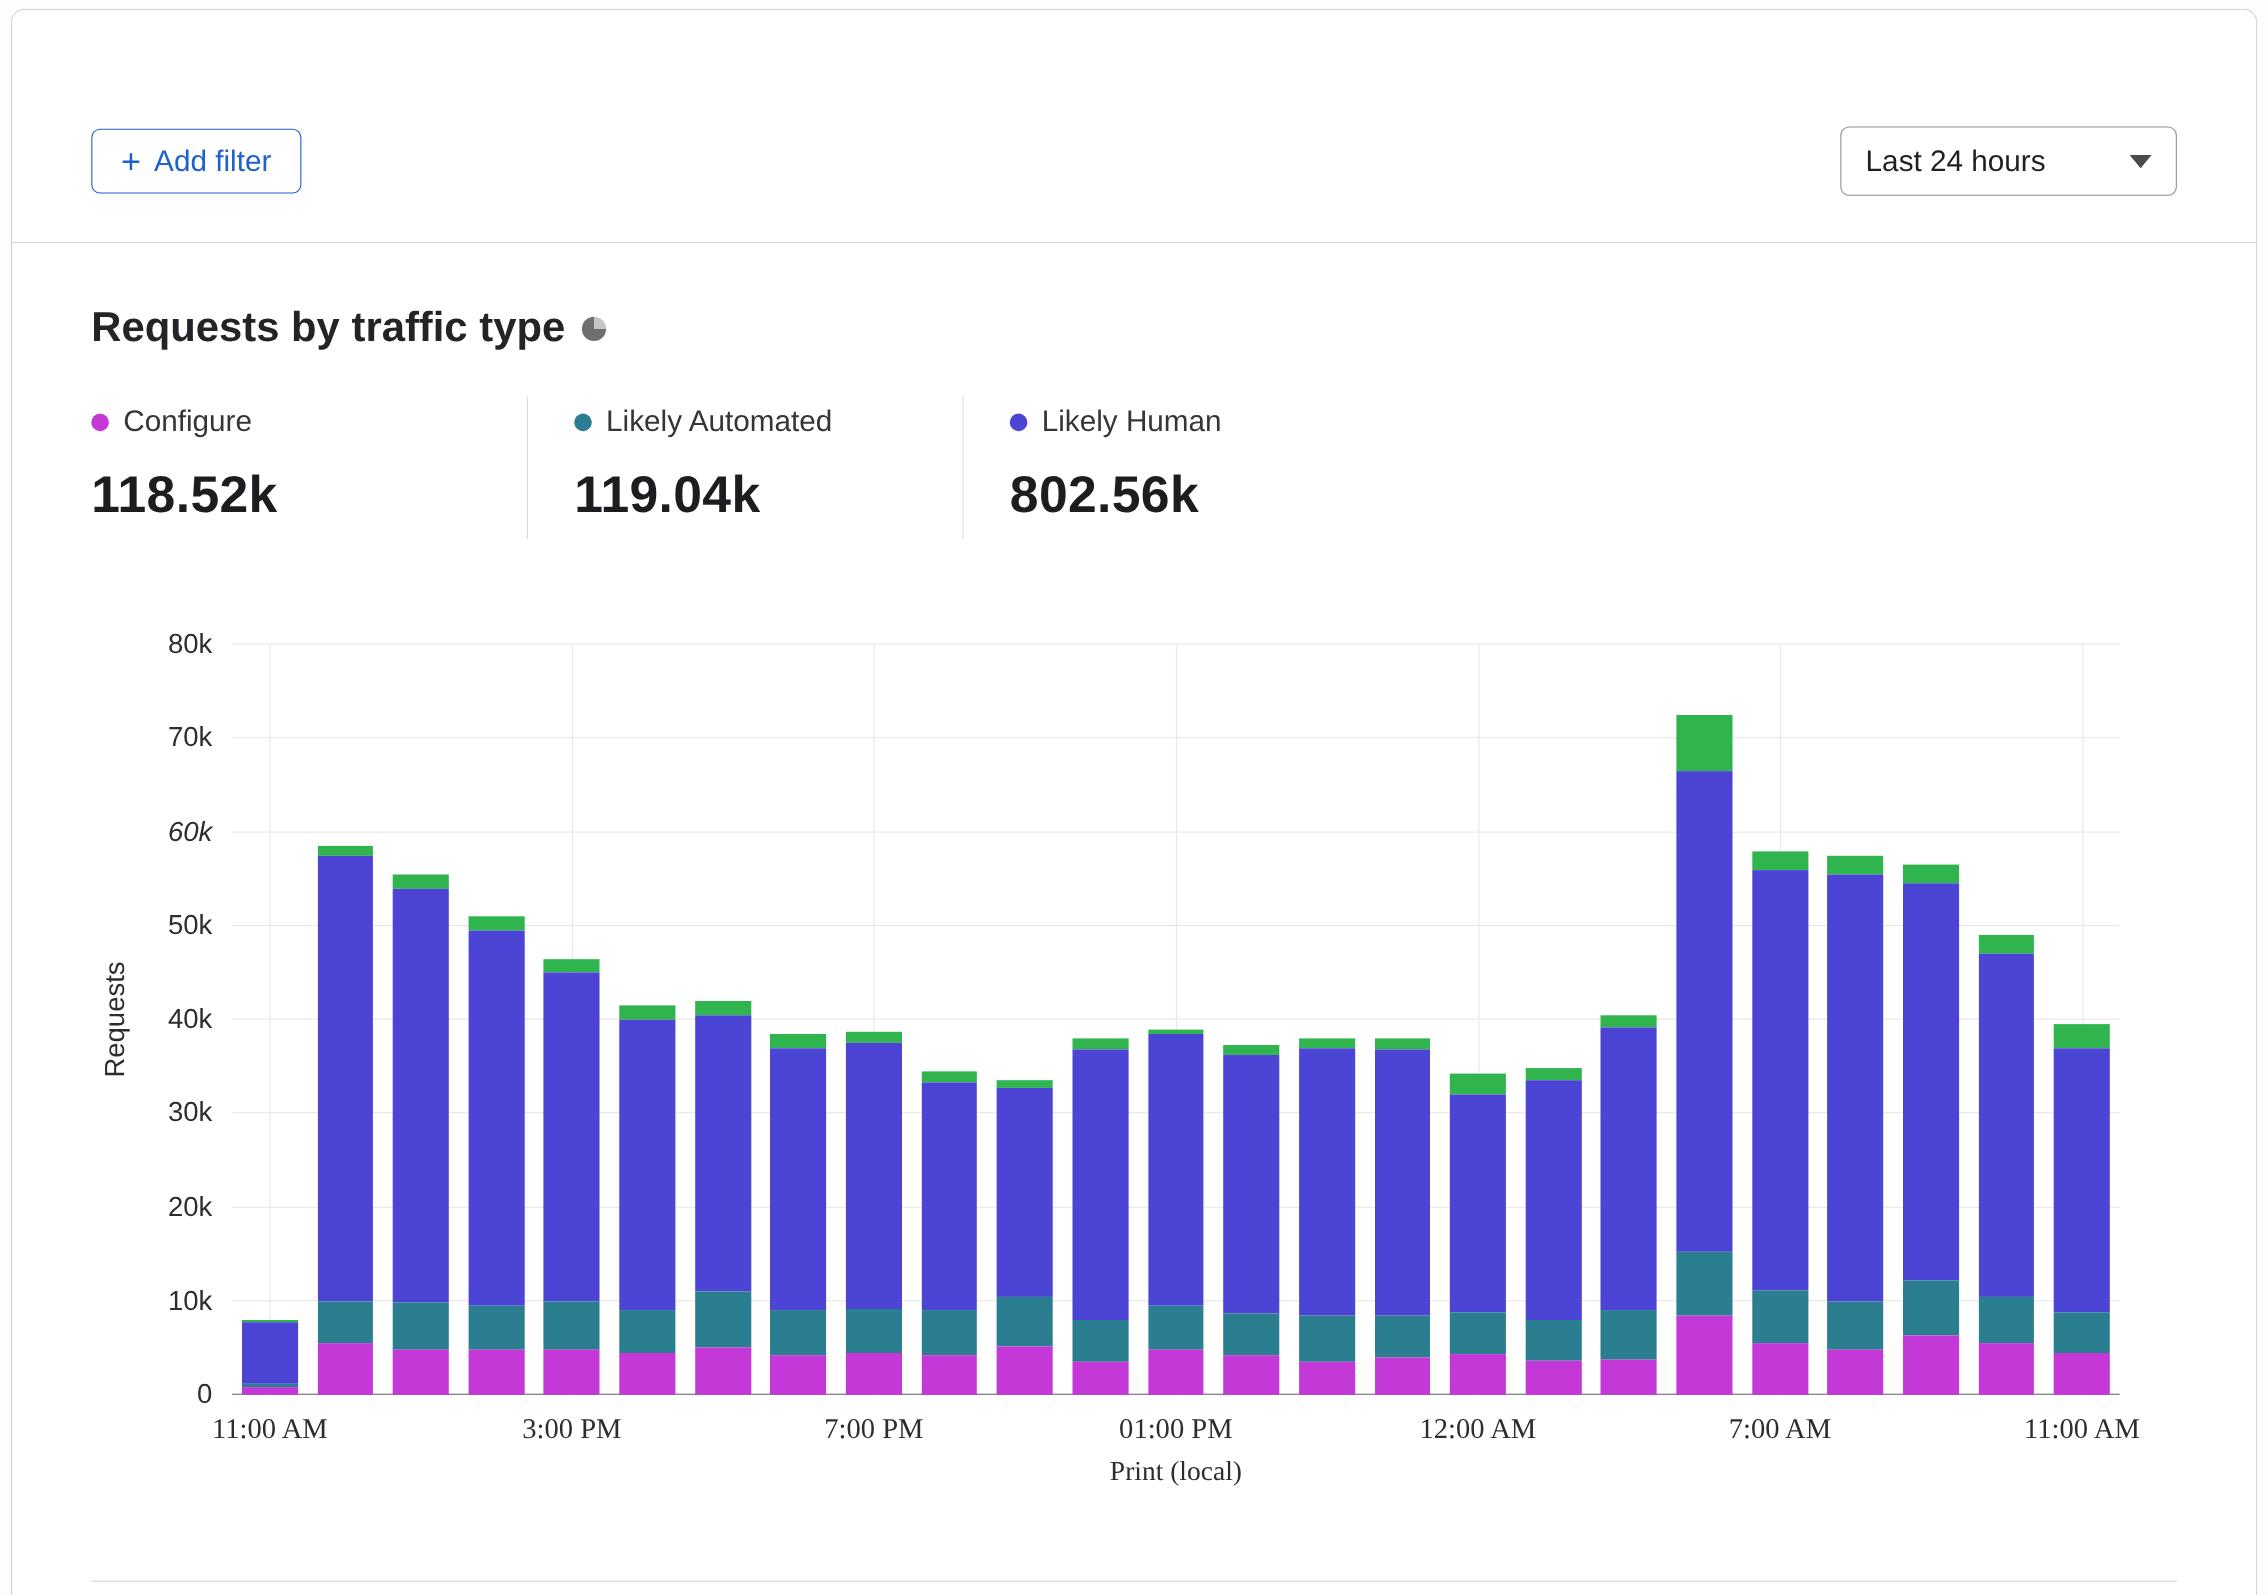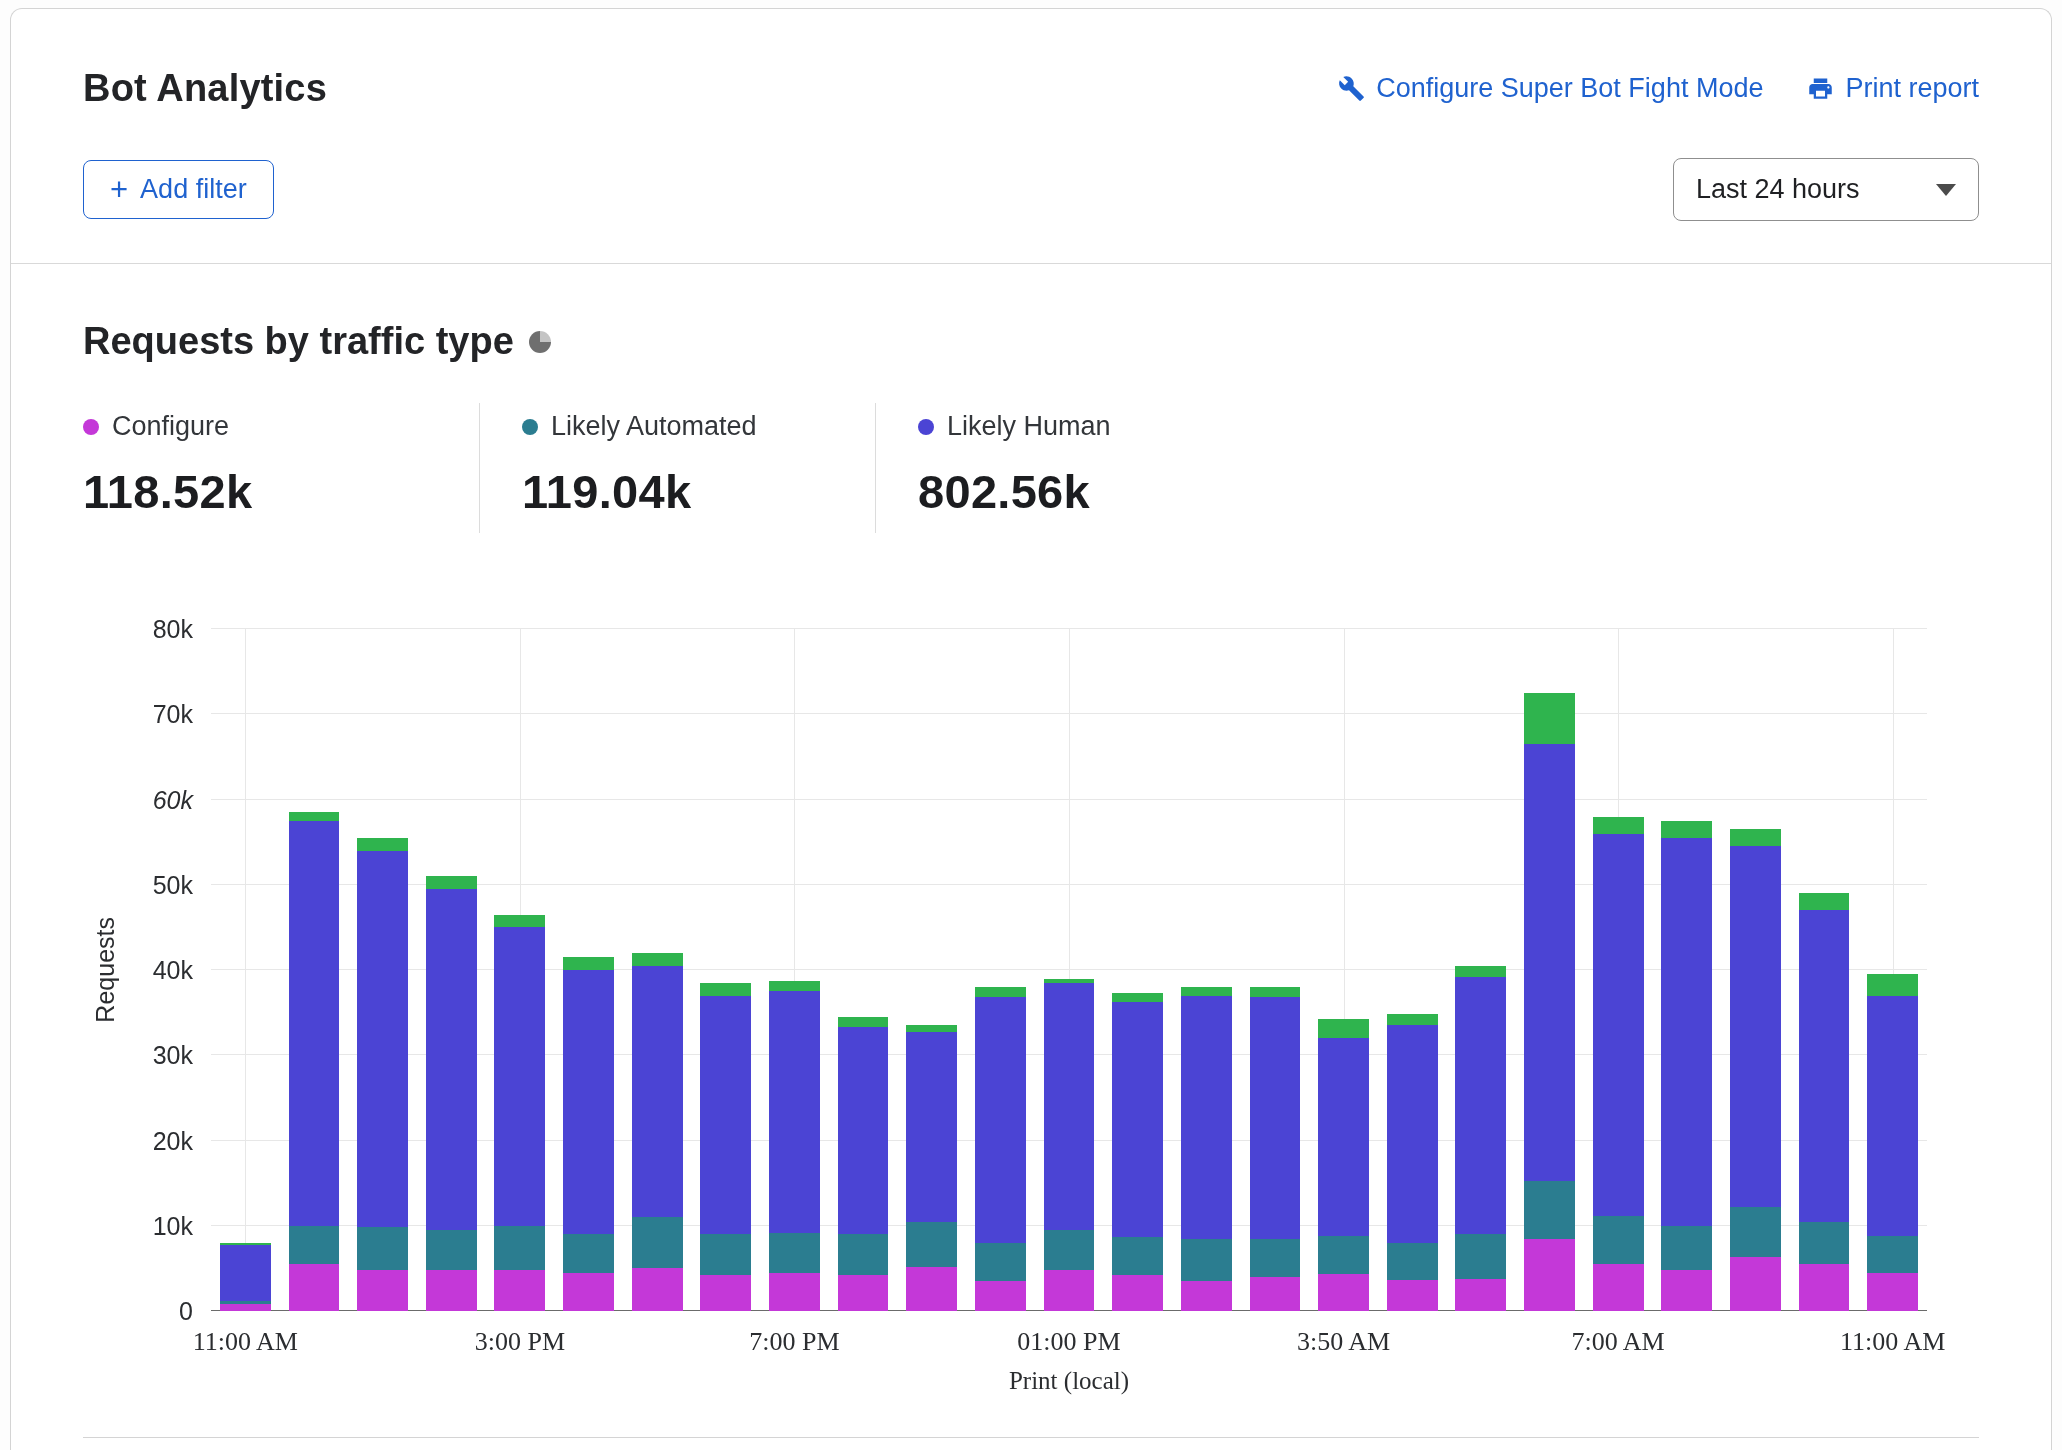--- a/index.html
+++ b/index.html
@@ -92,41 +92,20 @@
 
   .next-section-divider { margin-top: auto; height: 13px; border-top: 1px solid #d4d4d4; }
 </style>
 </head>
 <body>
 
 <div class="page">
   <div class="card">
 
     <div class="card-header">
-      <div class="header-row">
-        <h1 class="page-title">Bot Analytics</h1>
-        <div class="header-links">
-          <a class="hlink" style="color: rgb(31, 98, 207);">
-            <span style="display:inline-flex">
-              <svg viewBox="0 0 24 24" fill="currentColor">
-                  <path d="M22.7 19l-9.1-9.1c.9-2.3.4-5-1.5-6.9-2-2-5-2.4-7.4-1.3L9 6 6 9 1.6 4.7C.4 7.1.9 10.1 2.9 12.1c1.9 1.9 4.6 2.4 6.9 1.5l9.1 9.1c.4.4 1 .4 1.4 0l2.3-2.3c.5-.4.5-1.1.1-1.4z"></path>
-                </svg>
-            </span>
-            <span>Configure Super Bot Fight Mode</span>
-          </a>
-          <a class="hlink" style="color: rgb(31, 98, 207);">
-            <span style="display:inline-flex">
-              <svg viewBox="0 0 24 24" fill="currentColor">
-                  <path d="M19 8H5c-1.66 0-3 1.34-3 3v6h4v4h12v-4h4v-6c0-1.66-1.34-3-3-3zm-3 11H8v-5h8v5zm3-7c-.55 0-1-.45-1-1s.45-1 1-1 1 .45 1 1-.45 1-1 1zm-1-9H6v4h12V3z"></path>
-                </svg>
-            </span>
-            <span>Print report</span>
-          </a>
-        </div>
-      </div>
 
       <div class="filter-row">
         <button class="add-filter" style="color: rgb(31, 98, 207); border-color: rgb(31, 98, 207);">
           <span class="plus">+</span>
           <span>Add filter</span>
         </button>
         <div class="select">
           <span>Last 24 hours</span>
           <span class="chevron-down"></span>
         </div>
@@ -397,21 +376,21 @@
                     <div class="seg" style="height: 3.125%; background: rgb(47, 180, 78);"></div>
                   </div>
                 </div>
               </div>
             </div>
           <div class="x-labels" id="x-labels">
               <div class="xtick" style="left: 2%;">11:00 AM</div>
               <div class="xtick" style="left: 18%;">3:00 PM</div>
               <div class="xtick" style="left: 34%;">7:00 PM</div>
               <div class="xtick" style="left: 50%;">01:00 PM</div>
-              <div class="xtick" style="left: 66%;">3:50 AM</div>
+              <div class="xtick" style="left: 66%;">12:00 AM</div>
               <div class="xtick" style="left: 82%;">7:00 AM</div>
               <div class="xtick" style="left: 98%;">11:00 AM</div>
             </div>
           <div class="x-axis-title">Print (local)</div>
         </div>
       </div>
 
       <div class="next-section-divider"></div>
     </div>
 

